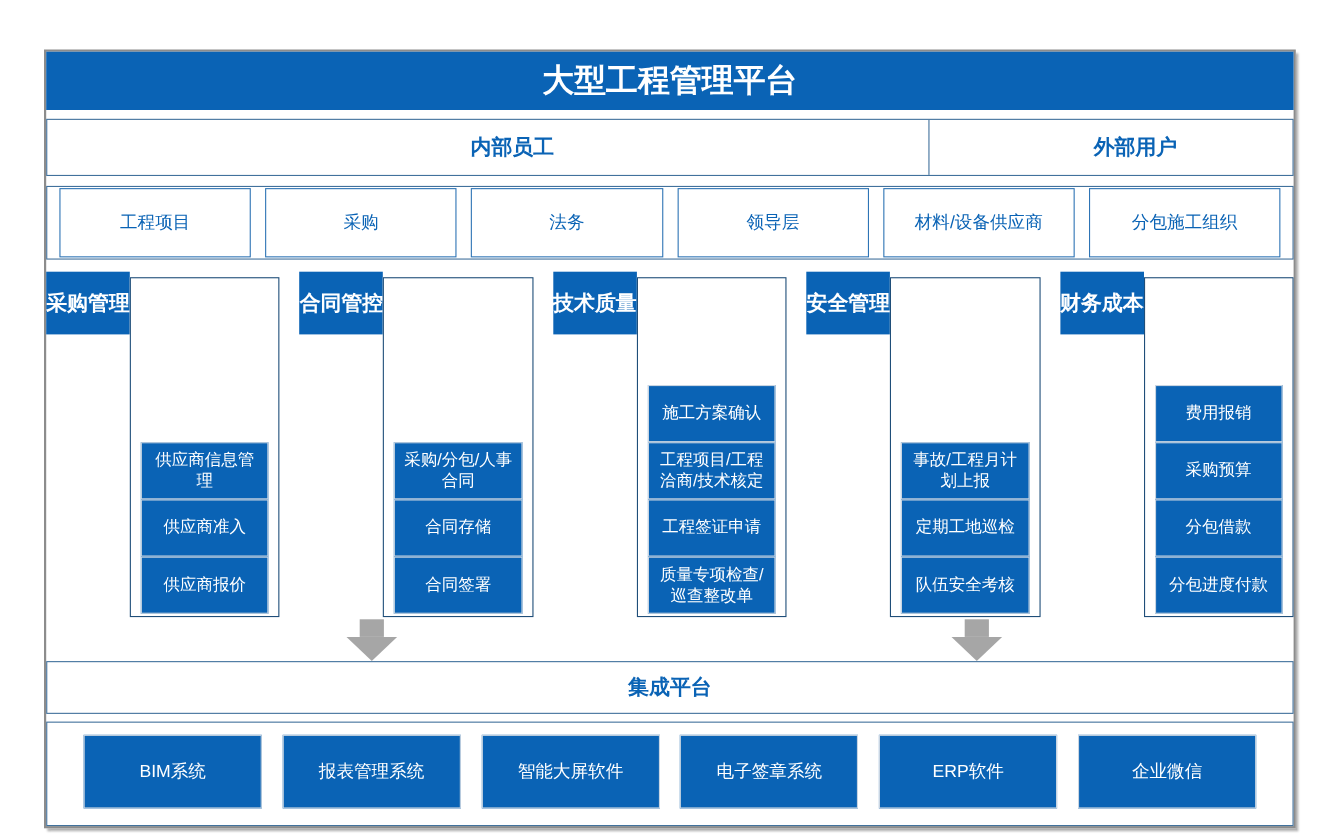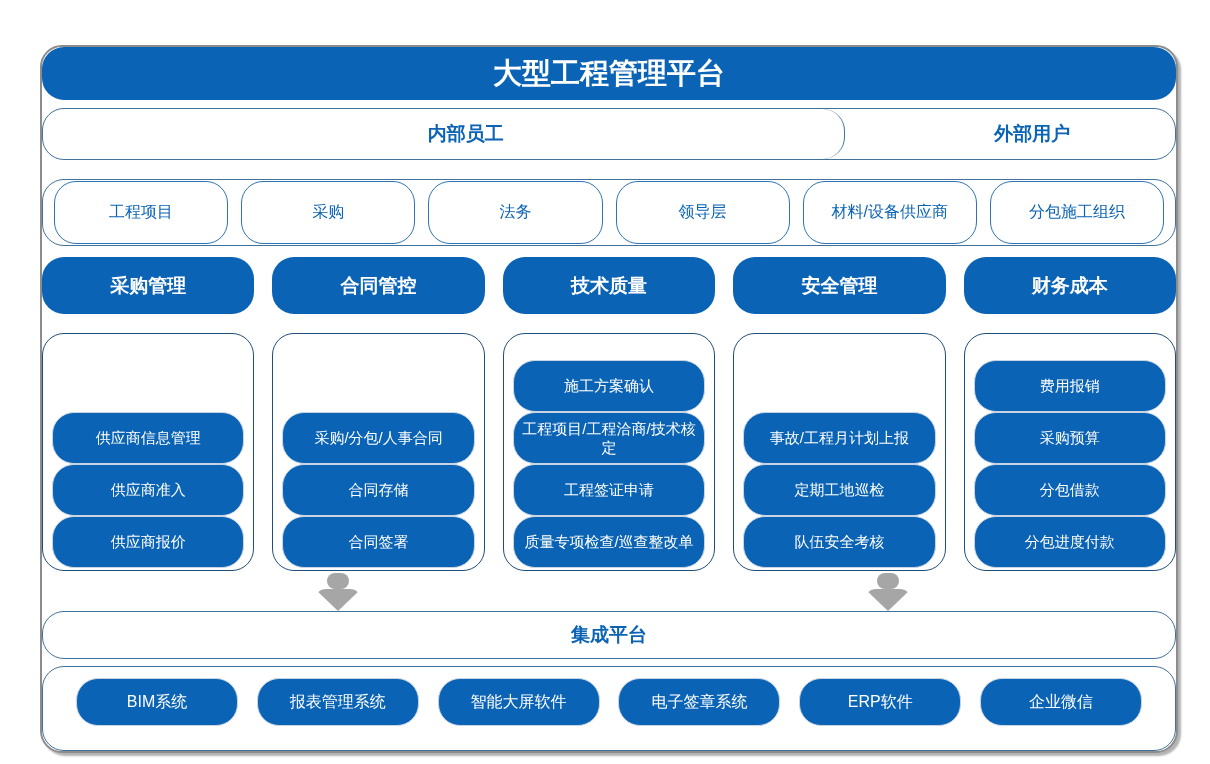--- a/index.html
+++ b/index.html
@@ -1,43 +1,43 @@
 <!DOCTYPE html>
 <html style="--blue: #0a63b5; --blue-text: #0a63b5; --steel: #41719c; --role-border: #2e74b5; --dark-border: #1f4e79; --arrow: #a6a6a6; --frame-border: #8c8c8c;"><head>
 <meta charset="utf-8">
 <style>
   :root{
     --blue:#0a63b5; --blue-text:#0a63b5; --steel:#41719c; --role-border:#2e74b5;
     --dark-border:#1f4e79; --arrow:#a6a6a6; --frame-border:#8c8c8c; --item-border:#c9d5e2;
   }
-  *{box-sizing:border-box;margin:0;padding:0;border-radius:22px;}
+  *{box-sizing:border-box;margin:0;padding:0;}
   html,body{width:1210px;height:764px;background:#ffffff;overflow:hidden;
     font-family:"Liberation Sans","DejaVu Sans",sans-serif;}
   .frame{position:absolute;left:40px;top:45px;width:1138px;height:708px;
     border:2px solid var(--frame-border);box-shadow:3px 3px 2px #b3b3b3;
     background:#fff;display:flex;flex-direction:column;}
   
   .title-bar{height:53px;background:var(--blue);color:#fff;display:flex;
     align-items:center;justify-content:center;font-size:29px;font-weight:bold;flex:0 0 auto;}
   
   .user-groups{margin-top:8px;height:52px;border:1px solid var(--steel);
     display:flex;flex:0 0 auto;}
   .user-group{display:flex;align-items:center;justify-content:center;
     color:var(--blue-text);font-weight:bold;font-size:19px;margin-left:44px;}
   .user-group.internal{flex:0 0 67%;border-right:1px solid var(--steel);}
   .user-group.external{flex:1;}
   
-  .roles{margin-top:19px;height:67px;border:1px solid var(--steel);
+  .roles{margin-top:9px;height:67px;border:1px solid var(--steel);
     display:flex;gap:13px;padding:1px 11px;flex:0 0 auto;}
   .role-box{flex:1;border:1px solid var(--role-border);background:#fff;
     color:var(--blue-text);font-size:16px;display:flex;align-items:center;
     justify-content:center;text-align:center;}
   
   .modules{margin-top:11px;height:314px;display:flex;gap:18px;flex:0 0 auto;}
-  .module{flex:1;display:flex;flex-direction:column;gap:14px;}
+  .module{flex:1;display:flex;flex-direction:row;}
   .module-header{height:57px;background:var(--blue);color:#fff;font-size:19px;
     font-weight:bold;display:flex;align-items:center;justify-content:center;flex:0 0 auto;}
   .module-body{margin-top:5px;flex:1;border:1px solid var(--dark-border);
     background:#fff;display:flex;flex-direction:column;justify-content:flex-end;
     padding:2px 9px;}
   .module-item{min-height:52px;background:var(--blue);border:1px solid var(--item-border);
     color:#fff;font-size:15px;line-height:1.3;display:flex;align-items:center;
     justify-content:center;text-align:center;padding:2px 6px;flex:0 0 auto;}
   
   .arrow-row{height:40px;position:relative;flex:0 0 auto;}
@@ -49,21 +49,21 @@
   .down-arrow.a1{left:273px;}
   .down-arrow.a2{left:823px;}
   
   .integration-bar{height:48px;border:1px solid var(--steel);display:flex;
     align-items:center;justify-content:center;color:var(--blue-text);
     font-size:19px;font-weight:bold;flex:0 0 auto;}
   
   .systems{margin-top:7px;flex:1;border:1px solid var(--steel);
     display:flex;justify-content:space-between;align-items:flex-start;
     padding:11px 33px;}
-  .system-box{width:162px;height:48px;background:var(--blue);color:#fff;
+  .system-box{width:162px;height:67px;background:var(--blue);color:#fff;
     font-size:16px;display:flex;align-items:center;justify-content:center;
     text-align:center;border:1px solid var(--item-border);}
 </style>
 </head>
 <body>
 
 <div class="frame">
 
   <div class="title-bar">大型工程管理平台</div>
 

